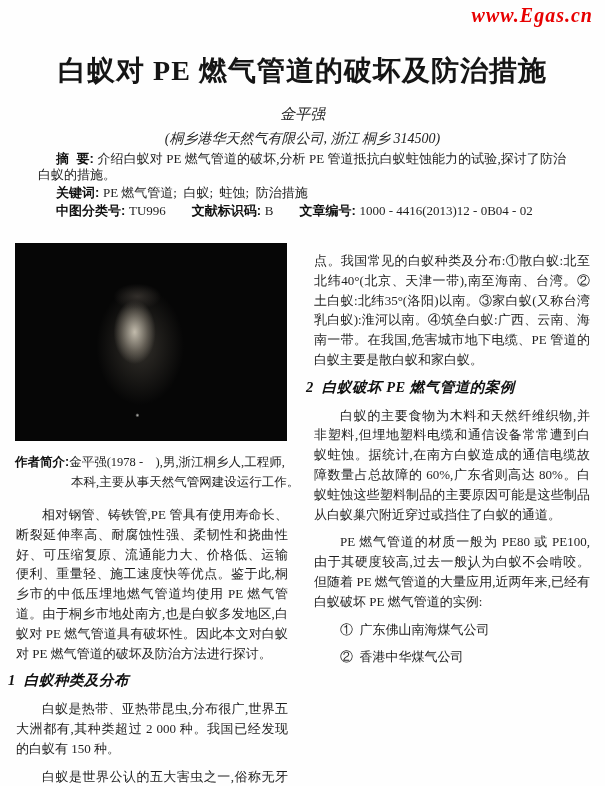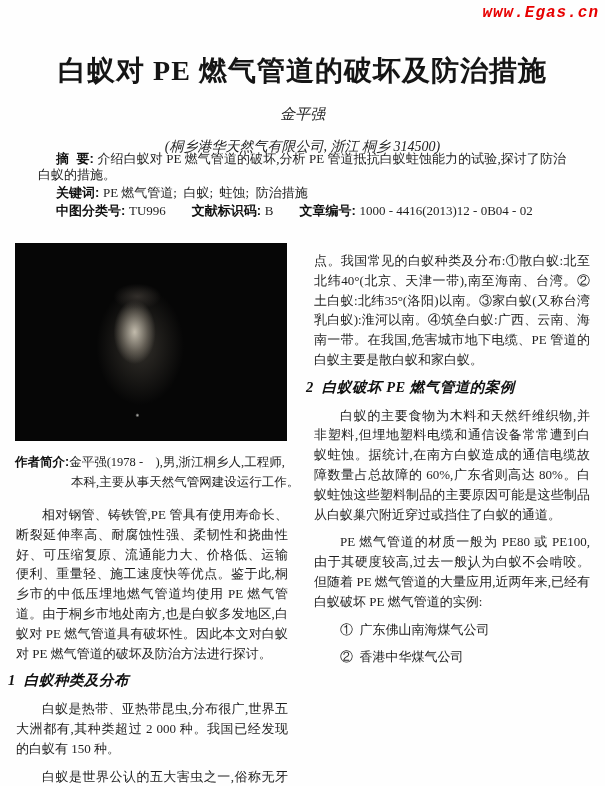--- a/index.html
+++ b/index.html
@@ -7,34 +7,34 @@
     position:relative;
     width:605px;height:786px;
     margin:0 auto;
     background:#fefefe;
     overflow:hidden;
     font-family:"Liberation Serif","DejaVu Serif",serif;
     color:#1e1e1e;
   }
   
   .watermark{
-    position:absolute;top:4px;right:6px;
-    font-family:Liberation Mono, monospace;
+    position:absolute;top:4px;right:12px;
+    font-family:Liberation Serif, serif;
     font-style:italic;font-weight:bold;
-    font-size:16px;letter-spacing:1px;
+    font-size:20px;letter-spacing:1px;
     color:#e70000;
   }
   
   .header{position:absolute;top:52px;left:0;width:605px;text-align:center;}
   .paper-title{
     margin:0;font-size:28px;font-weight:bold;color:#151515;
     letter-spacing:1px;white-space:pre-wrap;
   }
   .author-name{margin-top:15px;font-size:15px;font-style:italic;color:#222;white-space:pre-wrap;}
-  .affiliation{margin-top:14px;font-size:14px;font-style:italic;color:#222;white-space:pre-wrap;}
+  .affiliation{margin-top:6px;font-size:14px;font-style:italic;color:#222;white-space:pre-wrap;}
   
   .meta{position:absolute;top:151px;left:38px;width:528px;font-size:13px;line-height:16px;}
   .meta p{margin:0;}
   .meta .label{
     font-family:"Liberation Sans","DejaVu Sans",sans-serif;
     font-weight:bold;white-space:pre-wrap;color:#111;
   }
   .abstract-line{text-indent:18px;text-align:justify;white-space:normal;}
   .abstract-line .body-text{white-space:normal;}
   .keywords-line{margin-top:2px !important;text-indent:18px;white-space:pre-wrap;}

